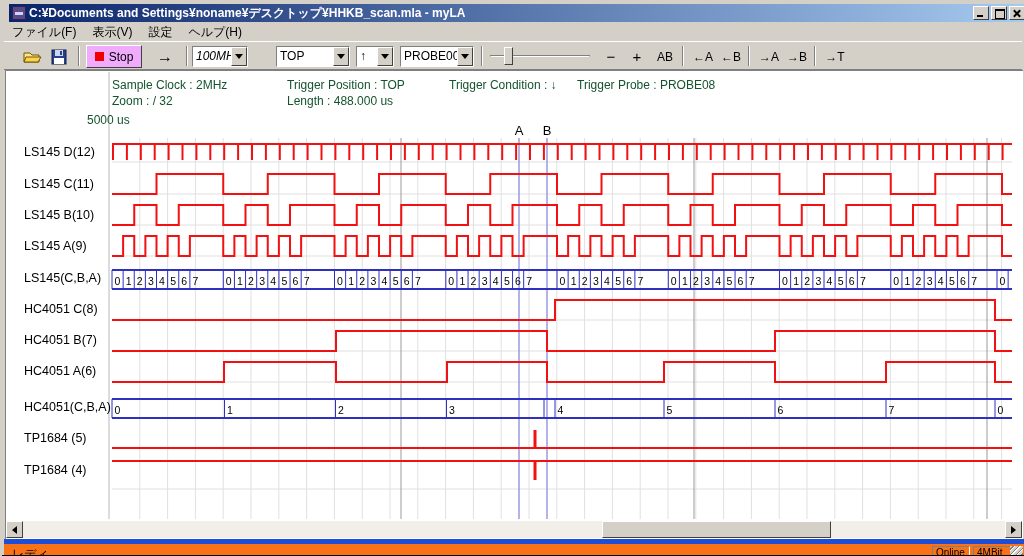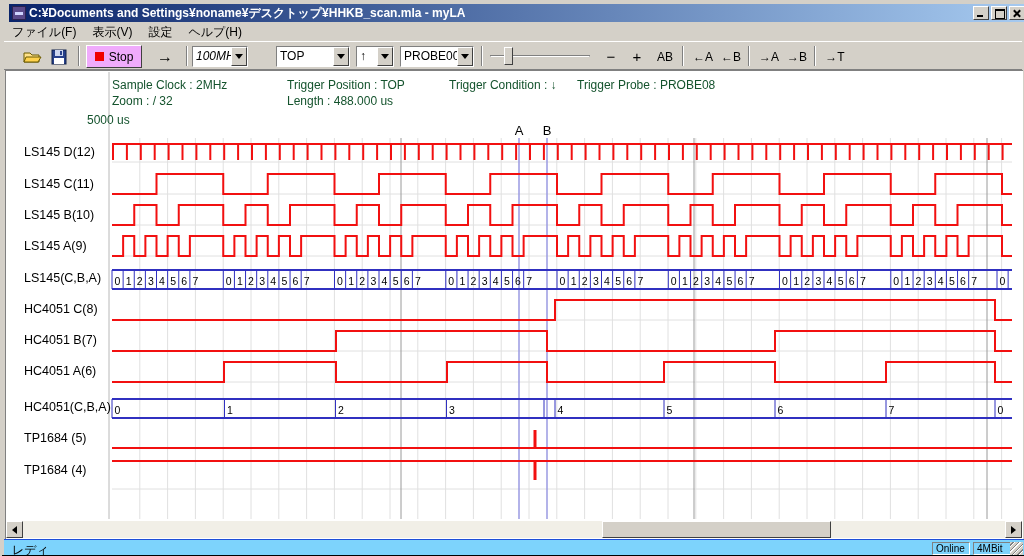--- a/index.html
+++ b/index.html
@@ -49,22 +49,22 @@
   .sig-label{position:absolute;left:10px;font-size:12.5px;color:#000;white-space:nowrap;z-index:3;margin-left:12px;}
   #wf{position:absolute;left:0;top:0;z-index:2;pointer-events:none;}
   
   .hscroll{position:absolute;left:4px;top:519px;width:1016px;height:17px;background:#f1efe7;z-index:4;}
   .sbtn{position:absolute;top:0;width:17px;height:17px;background:#d4d0c8;border:1px solid;
     border-color:#fff #404040 #404040 #fff;display:flex;align-items:center;justify-content:center;}
   .arr-l{width:0;height:0;border:4px solid transparent;border-right:5px solid #000;margin-left:-4px;}
   .arr-r{width:0;height:0;border:4px solid transparent;border-left:5px solid #000;margin-right:-4px;}
   .sthumb{position:absolute;top:0;height:17px;background:#d4d0c8;border:1px solid;border-color:#fff #404040 #404040 #fff;}
   
-  .statusbar{position:absolute;left:2px;top:537px;width:1020px;height:16px;background:#7dd3fc;
-    border-top:1px solid #1d4ed8;font-size:12px;z-index:5;}
+  .statusbar{position:absolute;left:2px;top:537px;width:1020px;height:16px;background:#f97316;
+    border-top:5px solid #1d4ed8;font-size:12px;z-index:5;}
   .status-ready{position:absolute;left:8px;top:2px;}
   .sfield{position:absolute;top:2px;height:13px;border:1px solid;border-color:#808080 #fff #fff #808080;
     font-size:10px;padding:0 3px;line-height:12px;}
   .grip{position:absolute;right:1px;top:2px;width:13px;height:13px;
     background:repeating-linear-gradient(135deg,#d4d0c8 0 2px,#808080 2px 3px,#fff 3px 4px);}
   .bottomedge{position:absolute;left:0;top:553px;width:1024px;height:3px;background:#000;z-index:6;}
 </style>
 </head>
 <body>
 

